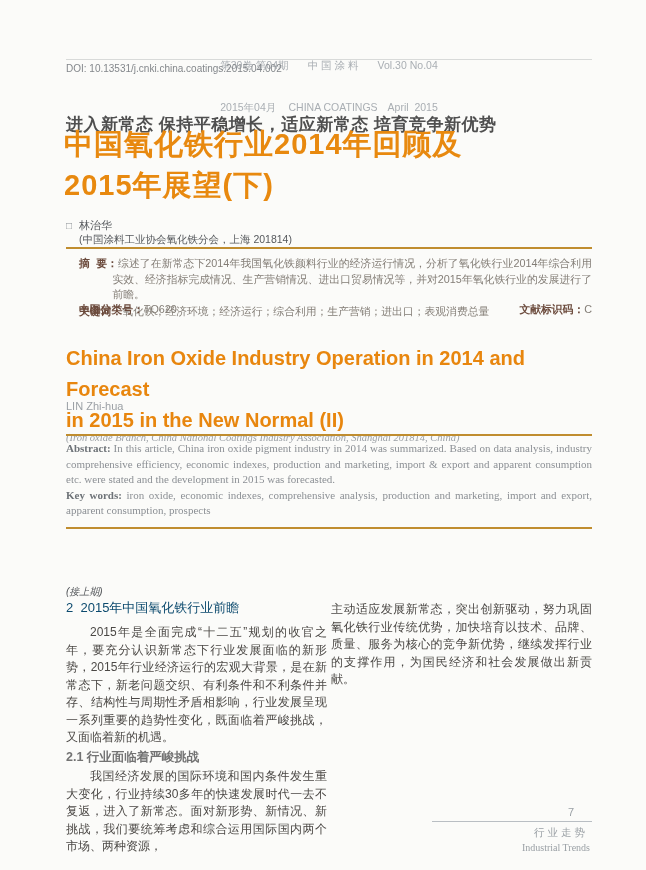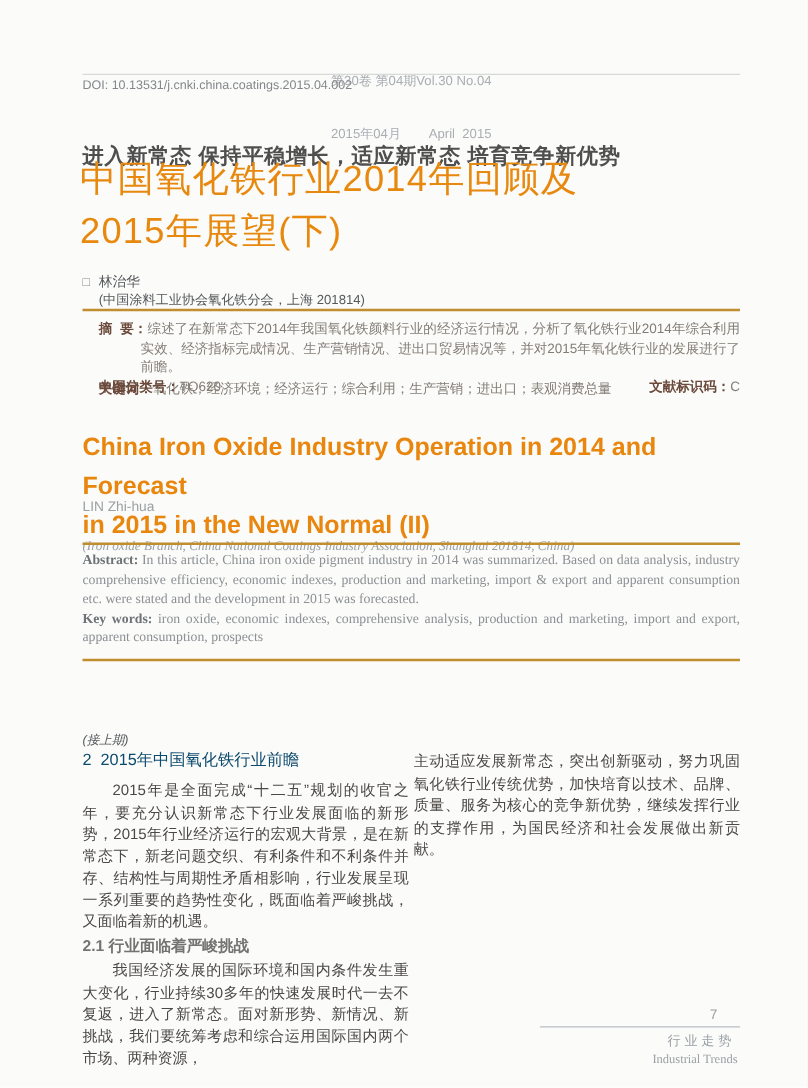--- a/index.html
+++ b/index.html
@@ -22,21 +22,21 @@
   .header-right{text-align:right;}
   .header-rule{position:absolute;top:59px;left:66px;width:526px;border-top:1px solid #d8dad9;}
   .doi{position:absolute;top:63px;left:66px;font-size:10px;color:#83878b;}
   
   .kicker{
     position:absolute;top:113px;left:66px;width:526px;
     font-size:17px;font-weight:bold;color:#4f4f4f;letter-spacing:.5px;
   }
   .cn-title{
     position:absolute;top:124px;left:64px;width:540px;
-    font-size:29px;font-weight:400;color:#e8890f;line-height:41px;letter-spacing:1px;
+    font-size:29px;font-weight:700;color:#e8890f;line-height:41px;letter-spacing:1px;
   }
   .author-row{position:absolute;top:218px;left:66px;font-size:11px;color:#55585c;}
   .author-marker{display:inline-block;margin-right:7px;color:#8a8f94;font-size:10px;}
   .affiliation-cn{position:absolute;top:233px;left:79px;font-size:10.5px;color:#55585c;}
   .rule-gold{position:absolute;left:66px;width:526px;height:2px;background:#c08d2f;}
   .rule1{top:247px;}
   .rule2{top:434px;}
   .rule3{top:527px;}
   
   .cn-abstract{
@@ -95,20 +95,24 @@
 </head>
 <body>
 
 <div class="page">
 
   <div class="header-row">
     <div class="header-col">
       <div>第30卷 第04期</div>
       <div>2015年04月</div>
     </div>
+    <div class="header-col header-center">
+      <div>中 国 涂 料</div>
+      <div>CHINA COATINGS</div>
+    </div>
     <div class="header-col header-right">
       <div>Vol.30 No.04</div>
       <div>April  2015</div>
     </div>
   </div>
   <div class="header-rule"></div>
   <div class="doi">DOI: 10.13531/j.cnki.china.coatings.2015.04.002</div>
 
   <div class="kicker">进入新常态 保持平稳增长，适应新常态 培育竞争新优势</div>
   <div class="cn-title">

